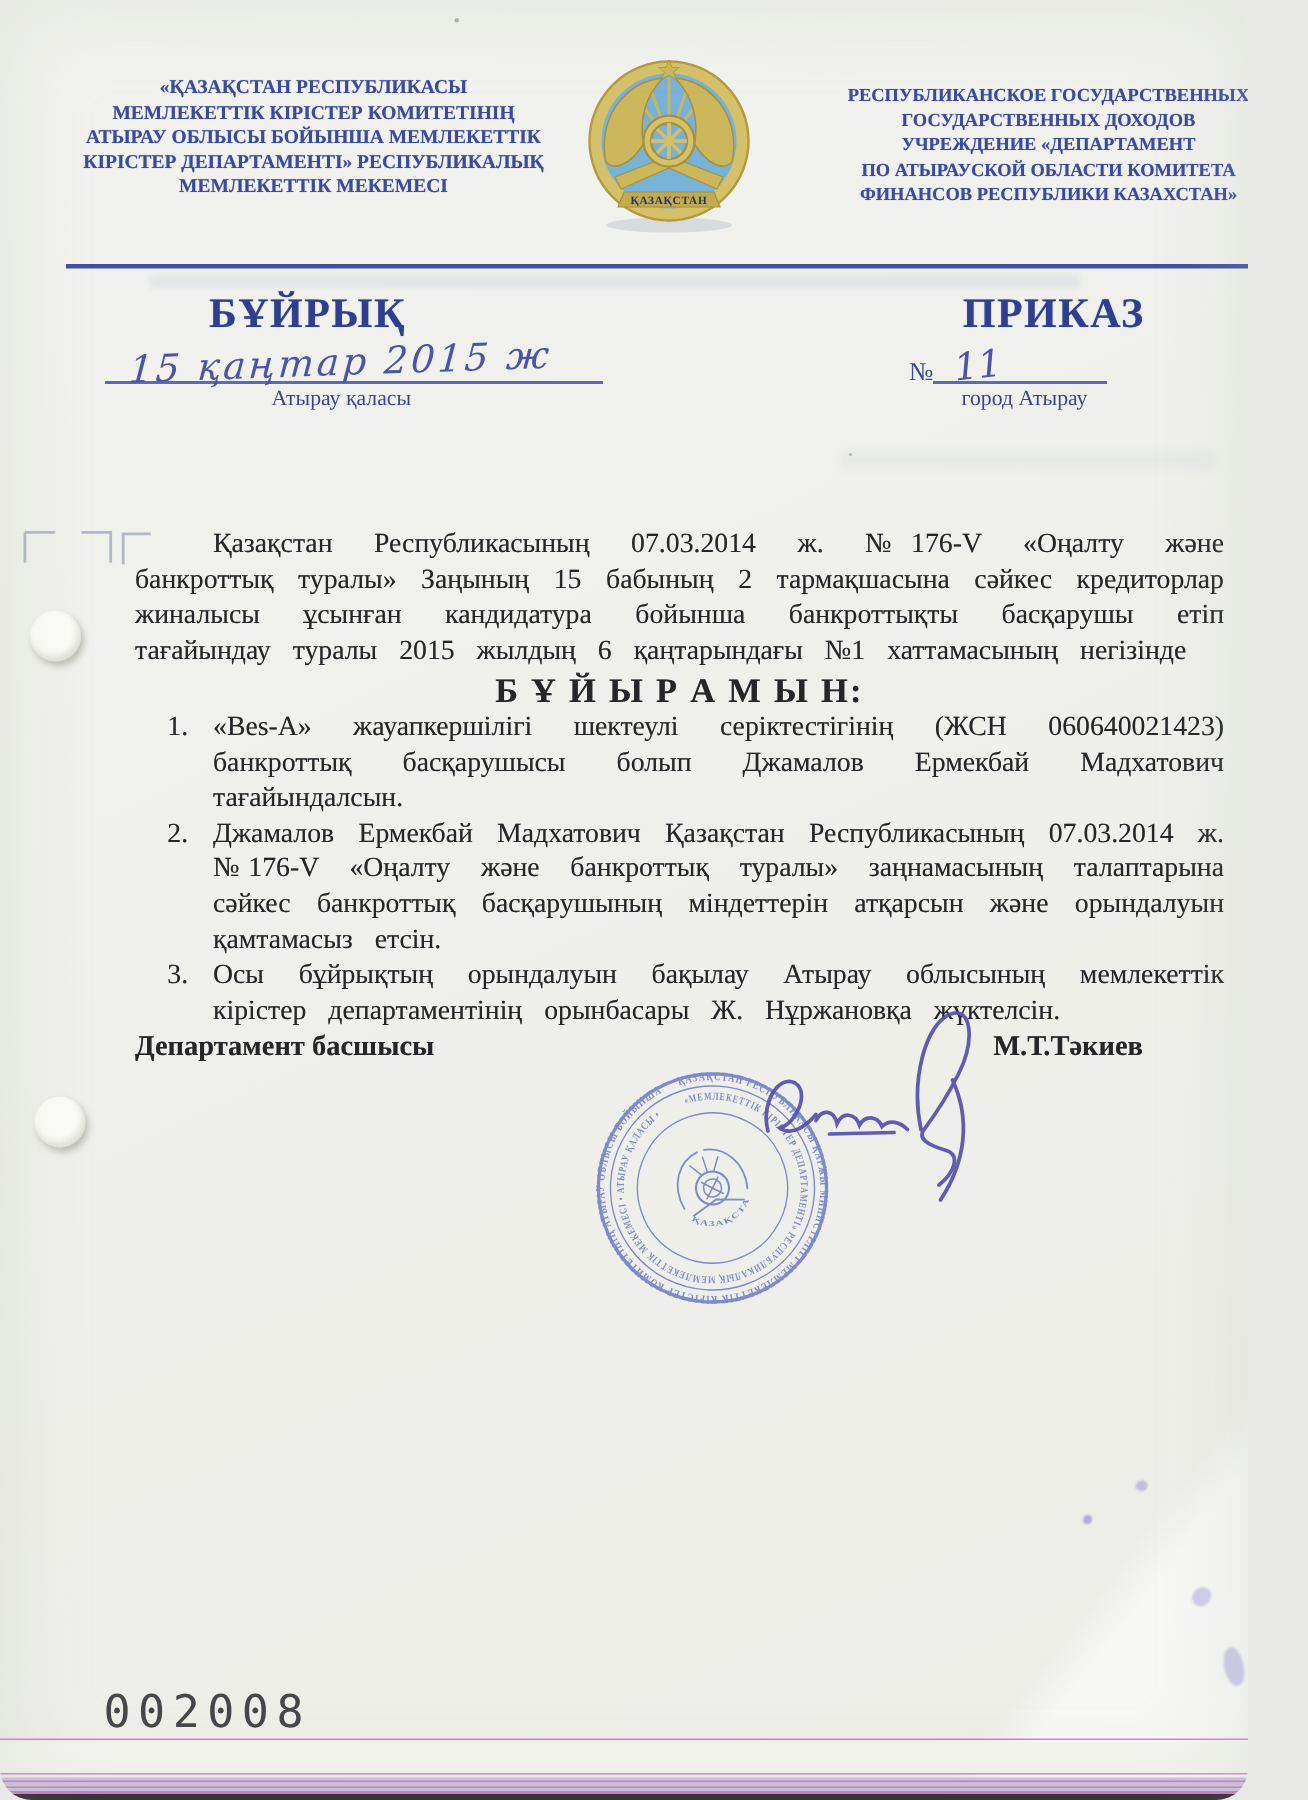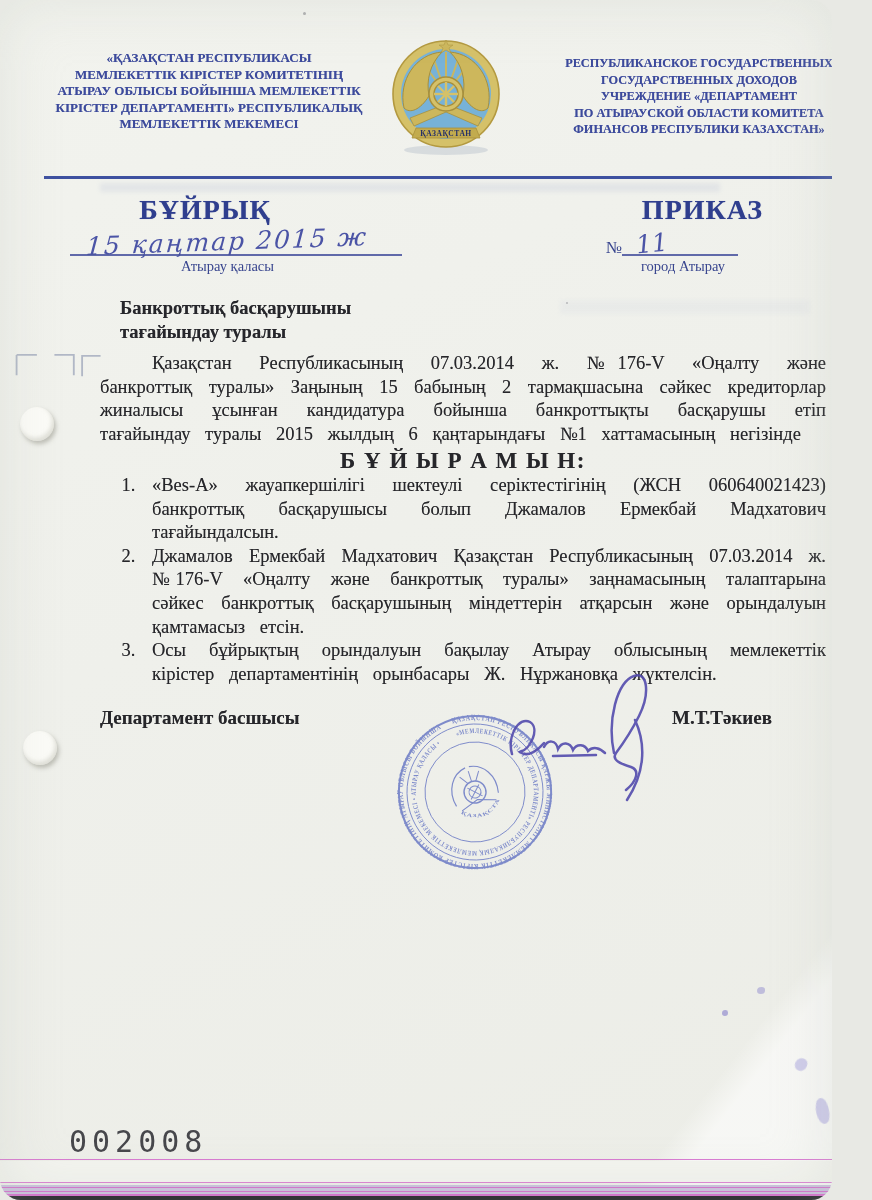--- a/index.html
+++ b/index.html
@@ -35,29 +35,29 @@
   .place-kk{position:absolute;left:140px;top:258px;width:175px;text-align:center;
             font-size:14.5px;color:#39468f;}
   .num-label{position:absolute;left:606px;top:238px;font-size:17px;color:#39468f;}
   .hw-num{position:absolute;left:636px;top:229px;font-size:25px;transform:rotate(-6deg);}
   .u-num{left:622px;top:254px;width:116px;}
   .place-ru{position:absolute;left:628px;top:258px;width:110px;text-align:center;
             font-size:14.5px;color:#39468f;white-space:nowrap;}
   
   .subject{position:absolute;left:120px;top:296px;font-size:18.5px;font-weight:bold;
            color:#26262b;line-height:24px;text-shadow:0 0 .4px rgba(38,38,43,.5);}
-  .doc-body{position:absolute;left:100px;top:352px;width:726px;font-size:18.5px;
+  .doc-body{position:absolute;left:90px;top:352px;width:726px;font-size:18.5px;
             line-height:23.6px;color:#26262a;text-align:justify;
             text-shadow:0 0 .4px rgba(38,38,42,.45);}
   .preamble{margin:0;text-indent:52px;word-spacing:10px;}
   .resolution{text-align:center;font-weight:bold;font-size:23px;letter-spacing:1.5px;
               margin:3px 0 1px;}
   ol.items{margin:0;padding-left:50px;word-spacing:10px;}
   ol.items li{text-align:justify;padding-left:2px;}
-  .sig-row{display:flex;justify-content:space-between;margin-top:20px;
+  .sig-row{display:flex;justify-content:space-between;
            padding-right:54px;font-weight:bold;font-size:19px;word-spacing:normal;}
   
   .stamp{position:absolute;left:395px;top:712px;filter:blur(.45px);opacity:.92;}
   .signature{position:absolute;left:498px;top:652px;filter:blur(.25px);}
   
   .hole{position:absolute;width:34px;height:34px;border-radius:50%;background:#fbfbf7;
         box-shadow:2px 3px 4px rgba(150,150,138,.55), inset -2px -3px 4px rgba(200,200,190,.55);}
   .hole1{left:20px;top:407px;}
   .hole2{left:23px;top:731px;}
   .regmarks{position:absolute;left:12px;top:354px;width:95px;height:24px;opacity:.6;}
@@ -142,24 +142,20 @@
 
   <div class="hand hw-date">15 қаңтар  2015 ж</div>
   <div class="u-line u-date"></div>
   <div class="place-kk">Атырау  қаласы</div>
 
   <div class="num-label">№</div>
   <div class="hand hw-num">11</div>
   <div class="u-line u-num"></div>
   <div class="place-ru">город Атырау</div>
 
-  <div class="subject">
-    <div>Банкроттық басқарушыны</div>
-    <div>тағайындау туралы</div>
-  </div>
 
   <div class="doc-body">
     <p class="preamble">Қазақстан Республикасының 07.03.2014 ж. №176-V «Оңалту және банкроттық туралы» Заңының 15 бабының 2 тармақшасына сәйкес кредиторлар жиналысы ұсынған кандидатура бойынша банкроттықты басқарушы етіп тағайындау туралы 2015 жылдың 6 қаңтарындағы №1 хаттамасының негізінде</p>
     <div class="resolution">Б Ұ Й Ы Р А М Ы Н:</div>
     <ol class="items">
       <li>«Bes-A» жауапкершілігі шектеулі серіктестігінің (ЖСН 060640021423) банкроттық басқарушысы болып Джамалов Ермекбай Мадхатович тағайындалсын.</li>
       <li>Джамалов Ермекбай Мадхатович Қазақстан Республикасының 07.03.2014 ж. №176-V «Оңалту және банкроттық туралы» заңнамасының талаптарына сәйкес банкроттық басқарушының міндеттерін атқарсын және орындалуын қамтамасыз етсін.</li>
       <li>Осы бұйрықтың орындалуын бақылау Атырау облысының мемлекеттік кірістер департаментінің орынбасары Ж. Нұржановқа жүктелсін.</li>
     </ol>
     <div class="sig-row">

